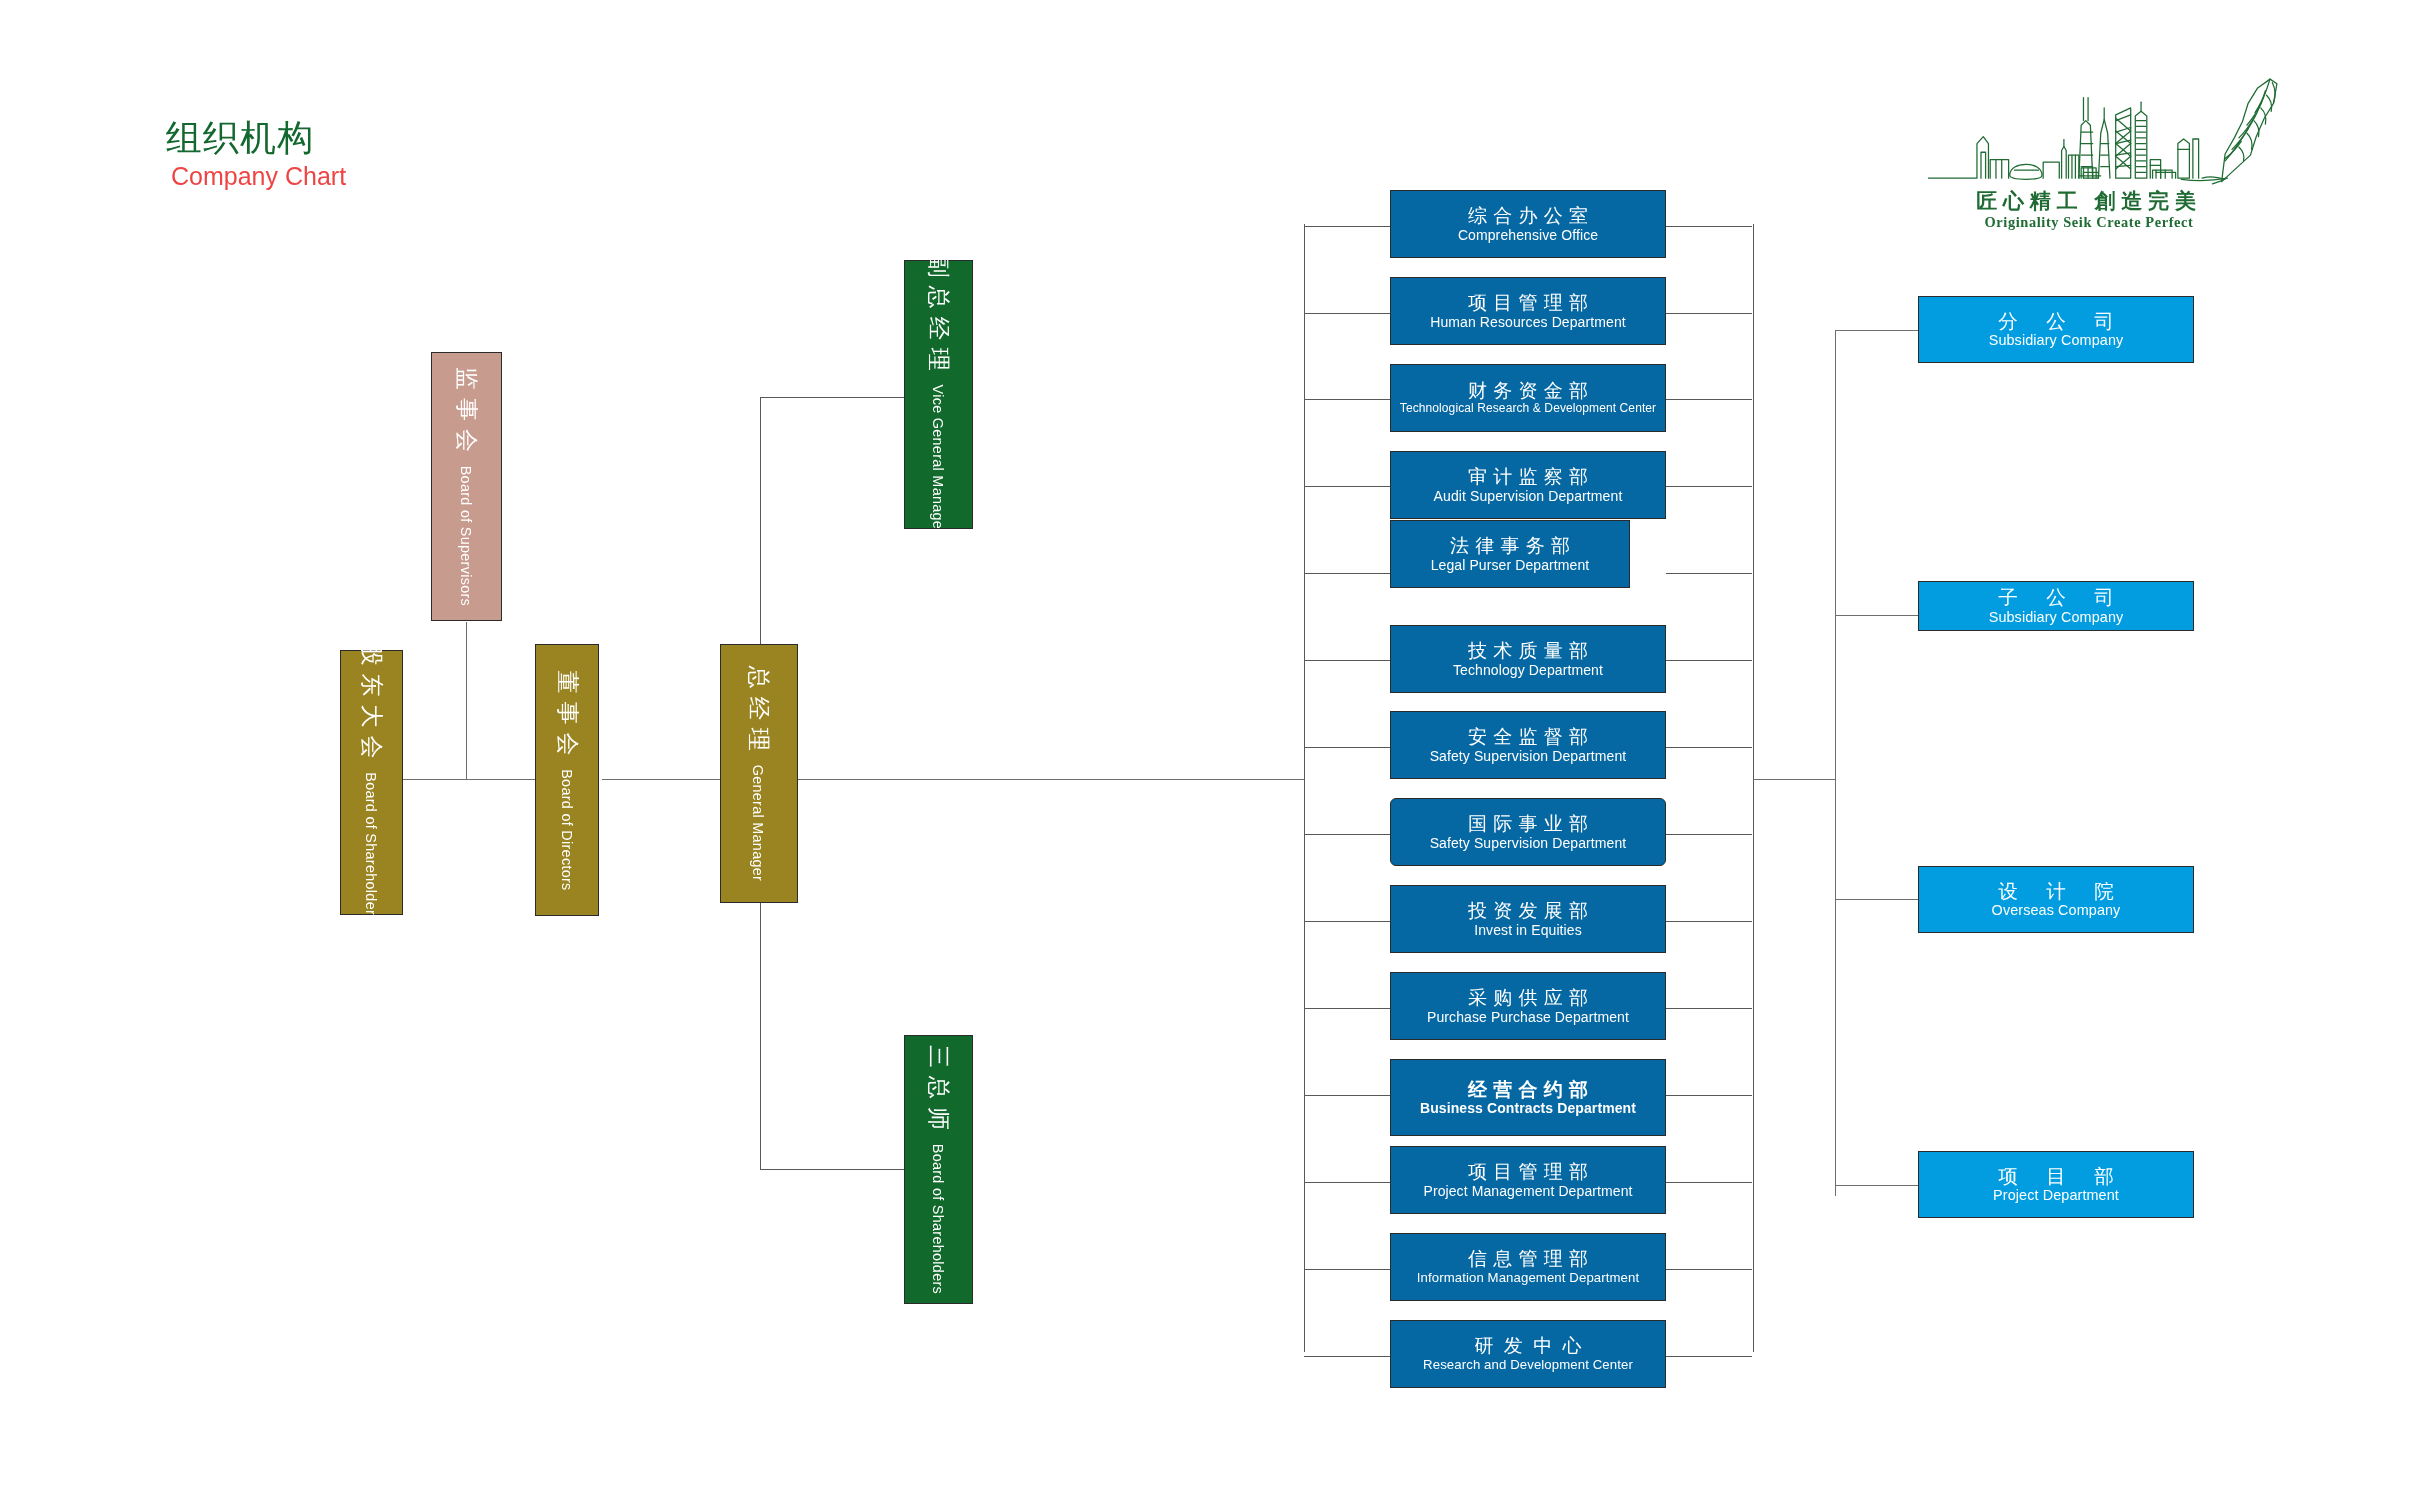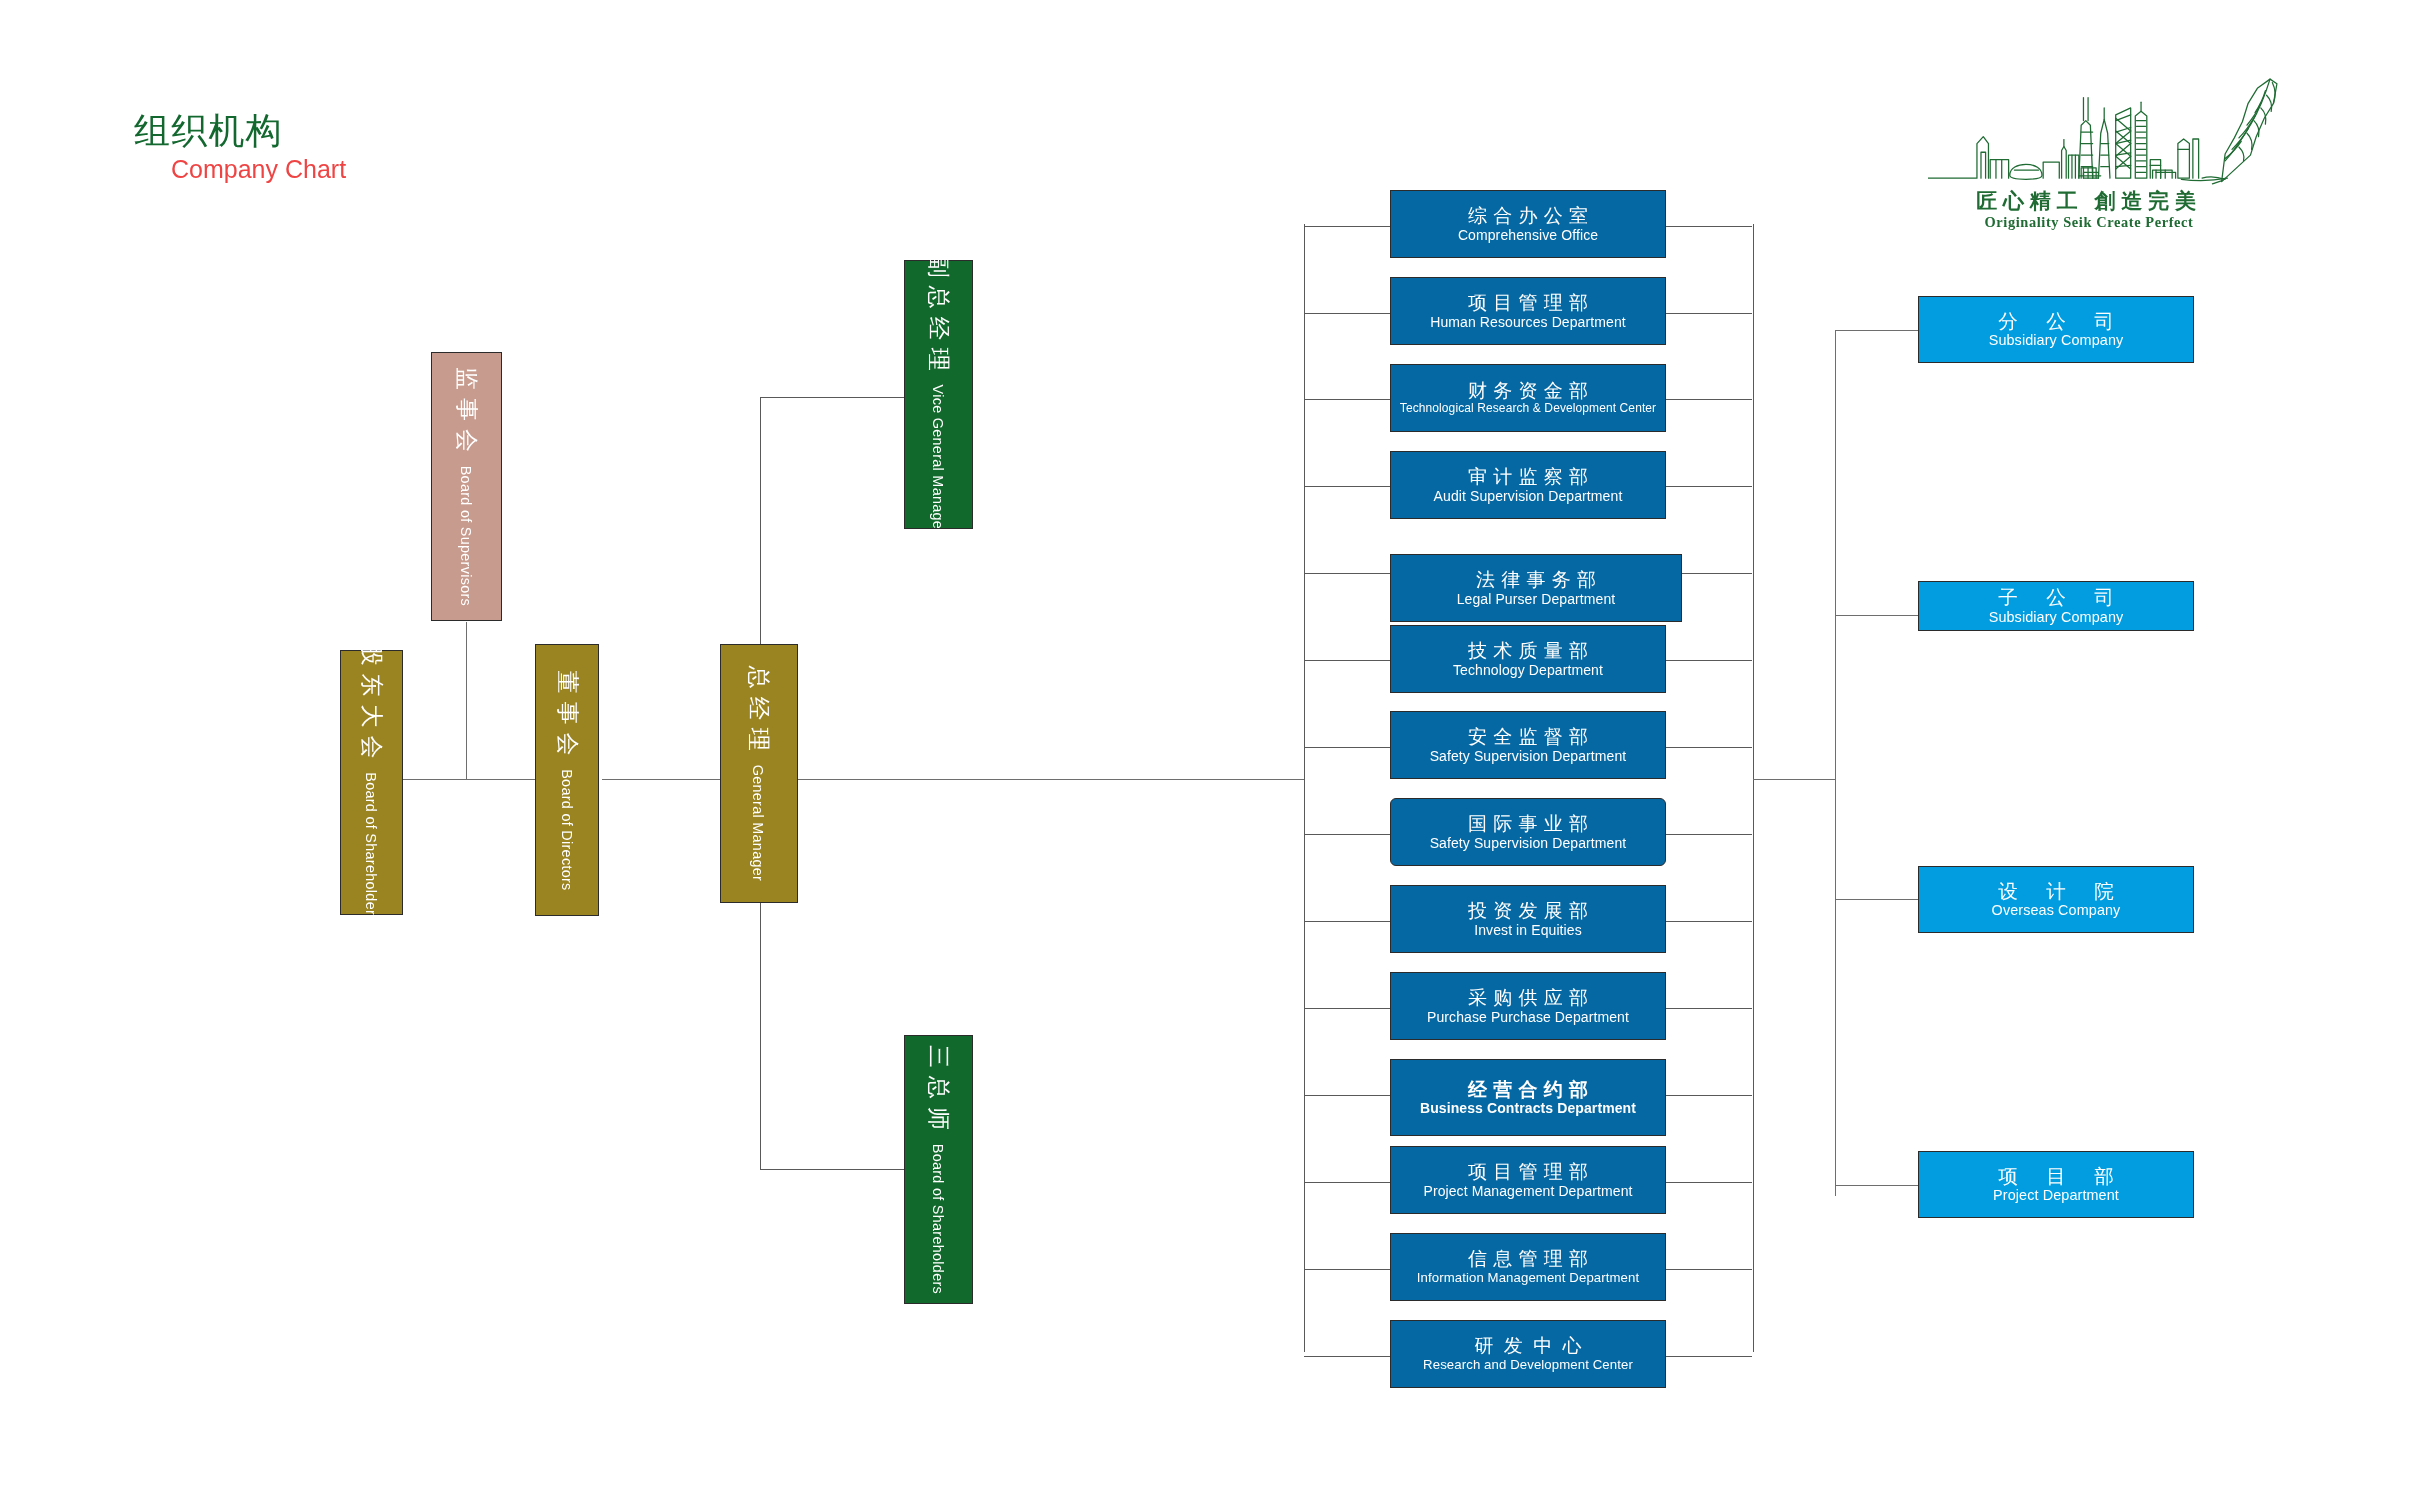--- a/index.html
+++ b/index.html
@@ -1,21 +1,21 @@
 <!DOCTYPE html>
 <html style="font-size:9.2px"><head>
 <meta charset="utf-8">
 <style>
   html,body{margin:0;padding:0;background:#ffffff;}
   body{font-family:"Liberation Sans","DejaVu Sans",sans-serif;}
 
   #page{position:relative;width:2413px;height:1507px;background:#ffffff;overflow:hidden;}
 
   
-  #title-block{position:absolute;left:134px;top:113px;}
+  #title-block{position:absolute;left:134px;top:120px;text-align:center;}
   #title-cn{font-size:36px;color:#13682f;line-height:1;letter-spacing:1.2px;}
   #title-en{font-size:25px;color:#ef4444;line-height:1;margin-top:8px;margin-left:37px;}
 
   
   #logo{position:absolute;left:1928px;top:63px;width:357px;height:190px;}
   #logo svg{display:block;width:100%;height:100%;}
   #logo-slogan-cn{position:absolute;left:0;top:124px;width:322px;text-align:center;
       font-family:"Liberation Serif","DejaVu Serif",serif;font-size:21px;color:#1f6b33;letter-spacing:5.8px;font-weight:bold;}
   #logo-slogan-en{position:absolute;left:0;top:151px;width:322px;text-align:center;
       font-family:"Liberation Serif","DejaVu Serif",serif;font-size:14.4px;color:#1f6b33;letter-spacing:0.6px;font-weight:bold;}
@@ -213,21 +213,21 @@
 
   <div class="ln h thin" style="left:1304px;top:486px;width:86px;"></div>
   <div class="ln h thin" style="left:1666px;top:486px;width:86px;"></div>
   <div class="hbox deptblue" style="left:1390px;top:451px;width:276px;height:68px;">
     <span class="cn">审计监察部</span>
     <span class="en">Audit Supervision Department</span>
   </div>
 
   <div class="ln h thin" style="left:1304px;top:573px;width:86px;"></div>
   <div class="ln h thin" style="left:1666px;top:573px;width:86px;"></div>
-  <div class="hbox deptblue" style="left:1390px;top:554px;width:292px;height:68px;">
+  <div class="hbox deptblue" style="left:1390px;top:520px;width:240px;height:68px;">
     <span class="cn">法律事务部</span>
     <span class="en">Legal Purser Department</span>
   </div>
 
   <div class="ln h thin" style="left:1304px;top:660px;width:86px;"></div>
   <div class="ln h thin" style="left:1666px;top:660px;width:86px;"></div>
   <div class="hbox deptblue" style="left:1390px;top:625px;width:276px;height:68px;">
     <span class="cn">技术质量部</span>
     <span class="en">Technology Department</span>
   </div>

